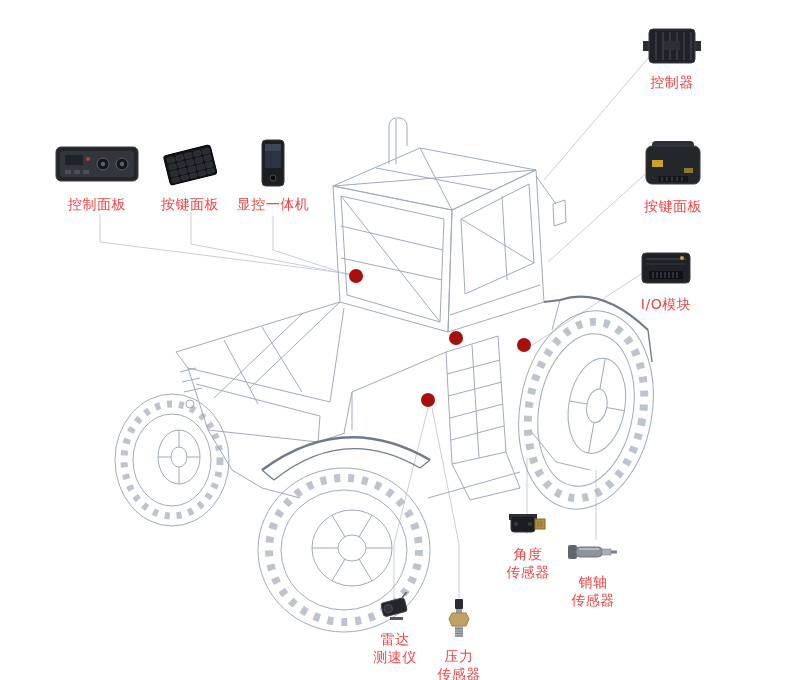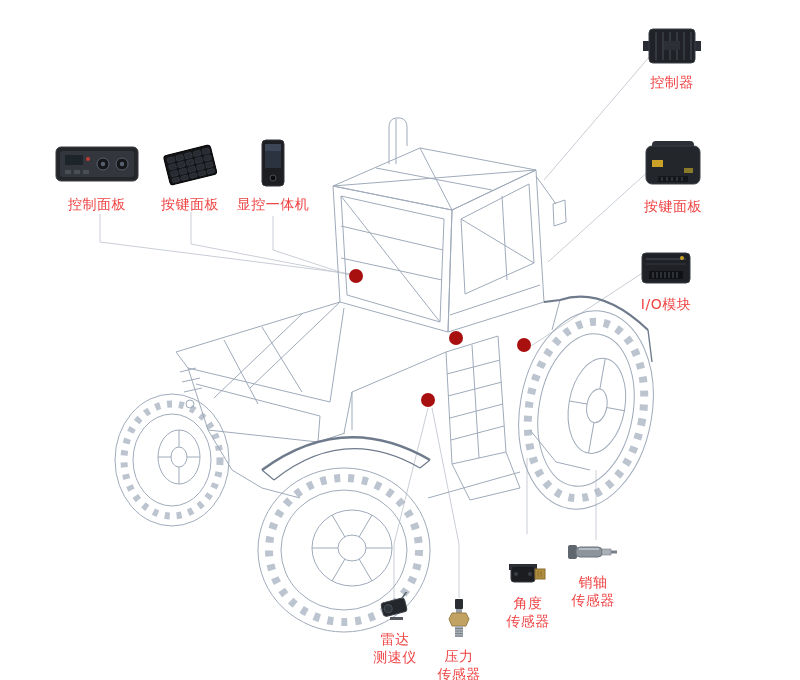--- a/index.html
+++ b/index.html
@@ -260,21 +260,21 @@
             <path d="M25 23 V29"></path>
             <path d="M29 23 V29"></path>
             <path d="M33 23 V29"></path>
             <path d="M37 23 V29"></path>
         </g>
       </svg>
     </div>
     <figcaption class="lbl">I/O模块</figcaption>
   </figure>
 
-  <figure class="comp" style="left:499px;top:556px;width:58px;font-family:Liberation Serif, serif;">
+  <figure class="comp" style="left:499px;top:506px;width:58px;">
     <div class="slot" style="height:32px;">
       <svg width="42" height="30" viewBox="0 0 42 30">
         <rect x="2" y="7" width="28" height="6" fill="#2a2d33"></rect>
         <rect x="4" y="9" width="24" height="16" rx="3" fill="#1b1d21" stroke="#36393f"></rect>
         <rect x="28" y="12" width="10" height="10" fill="#b08d3f" stroke="#8a6d2e"></rect>
         <path d="M31 14 V20 M34 14 V20" stroke="#8a6d2e" stroke-width="1"></path>
         <circle cx="9" cy="17" r="2" fill="#3a3e45"></circle>
         <circle cx="23" cy="17" r="2" fill="#3a3e45"></circle>
       </svg>
     </div>

